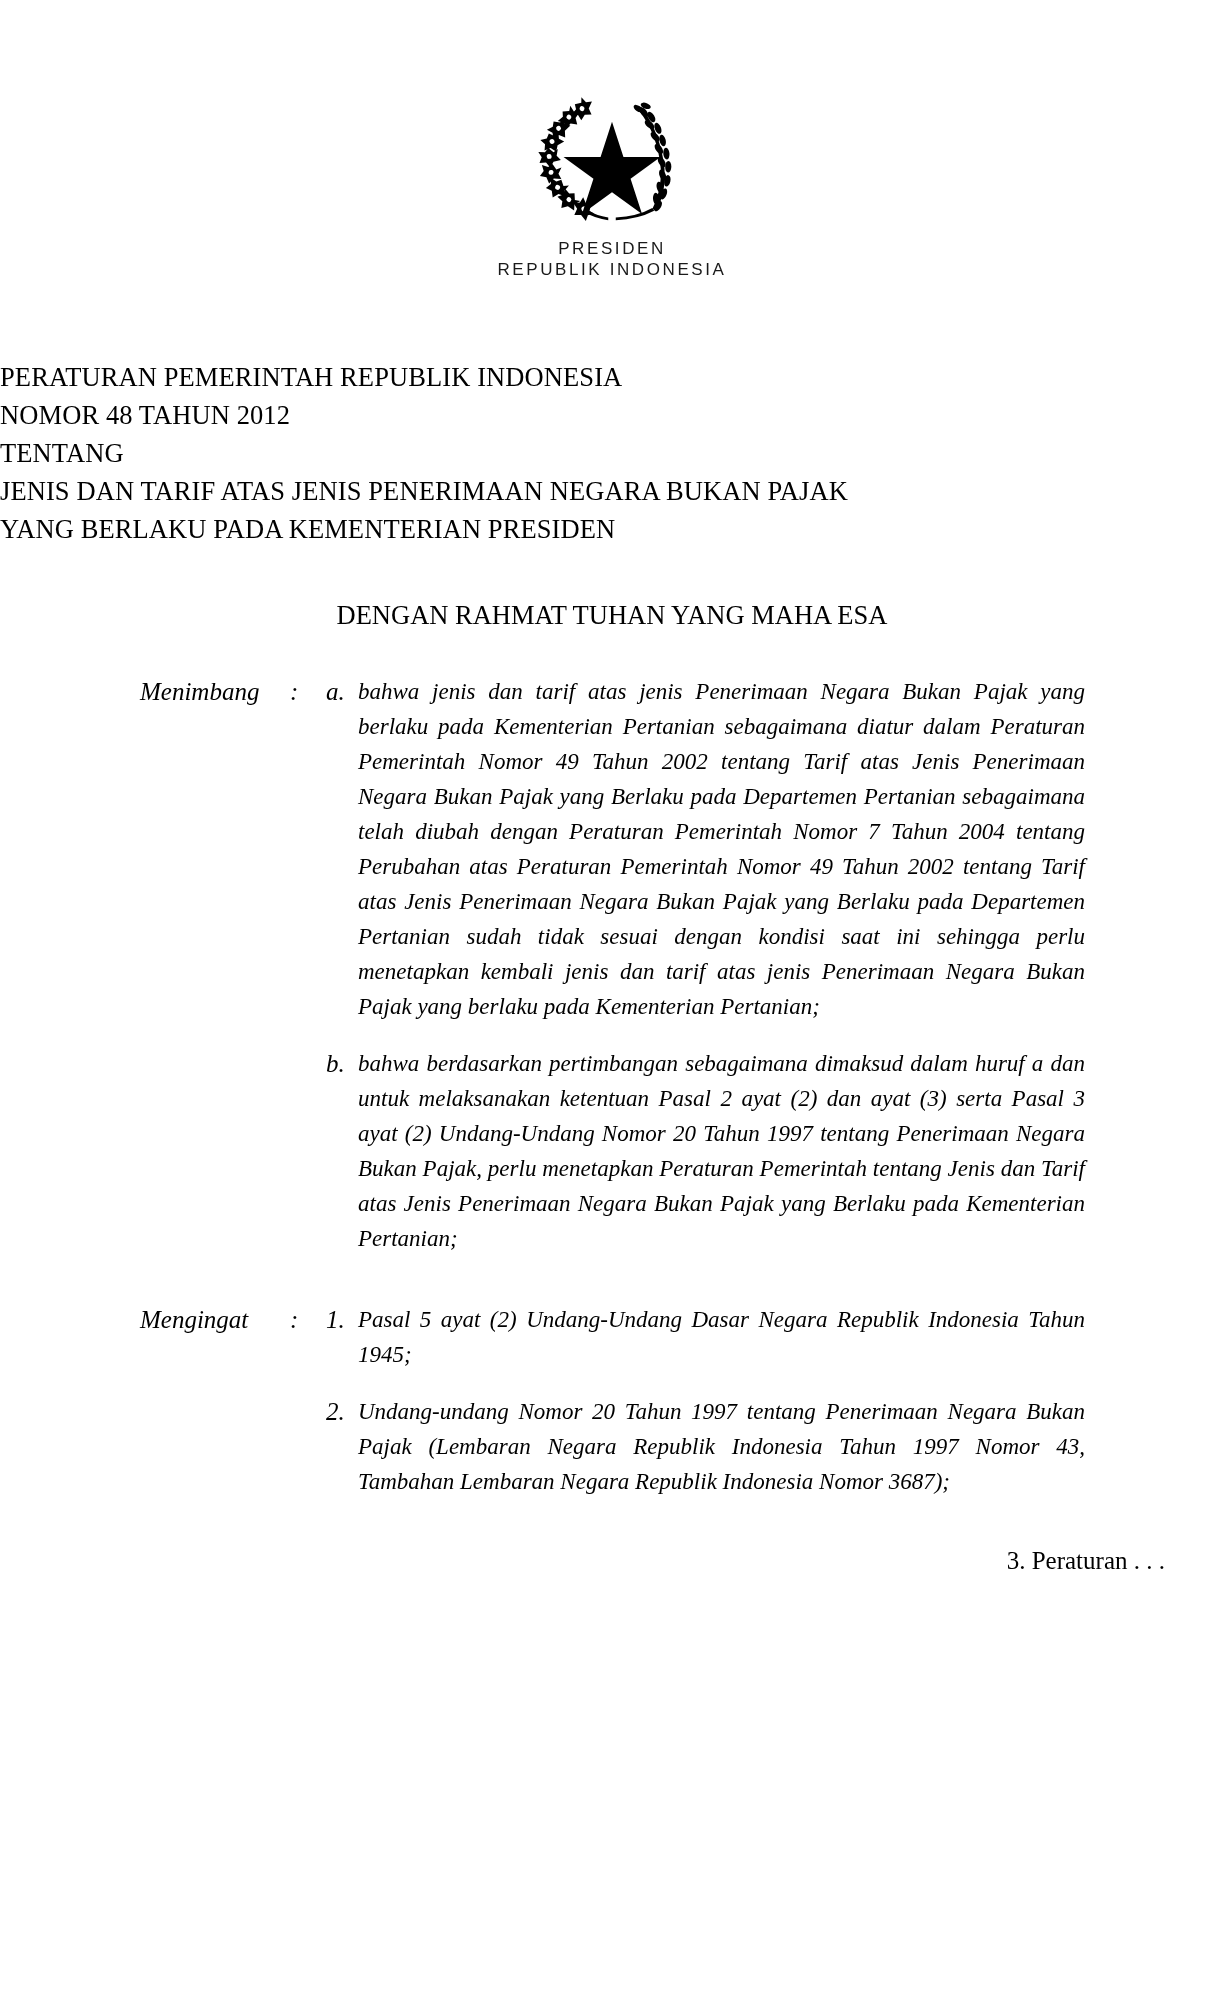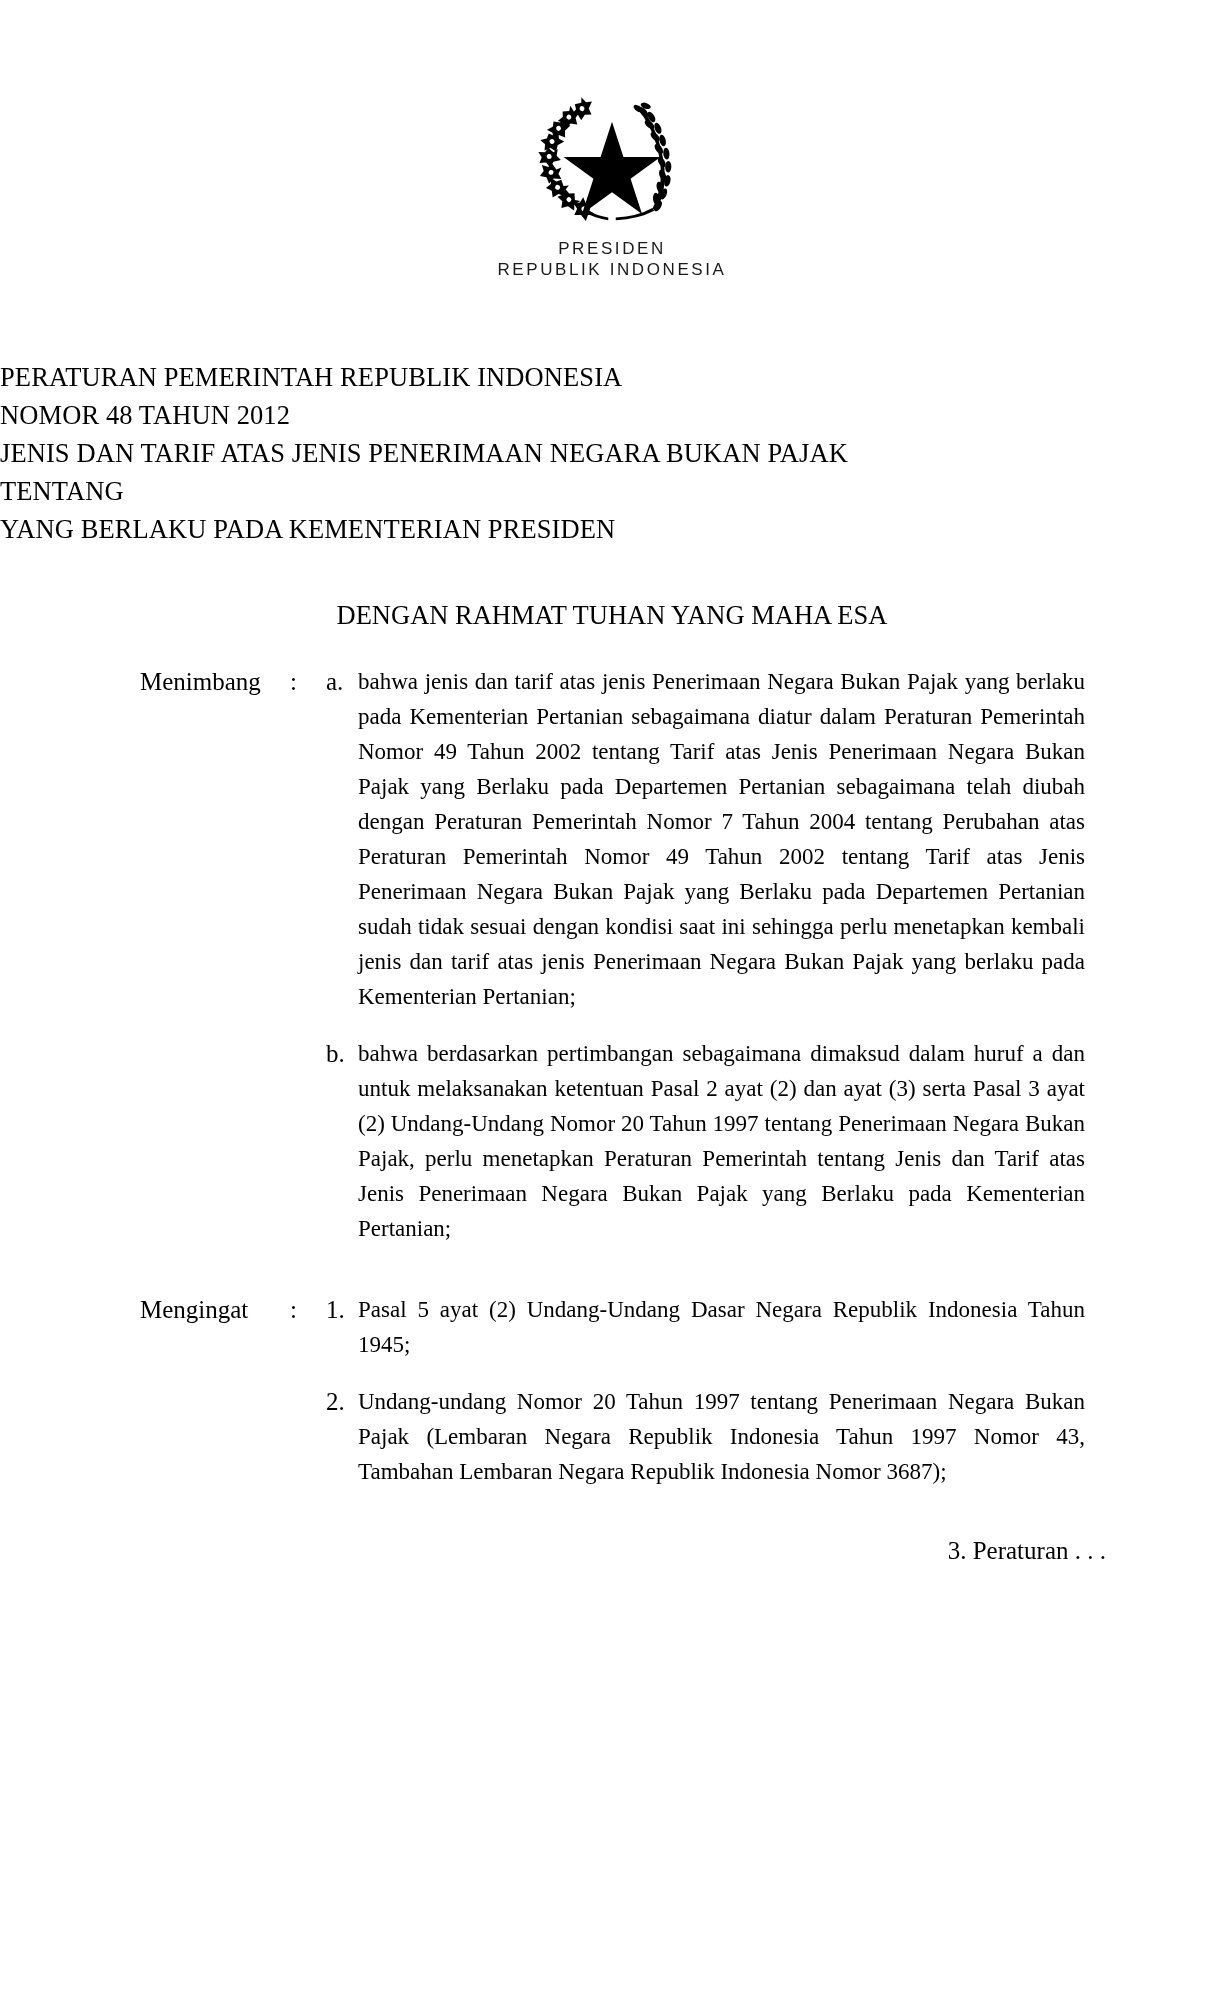--- a/index.html
+++ b/index.html
@@ -66,21 +66,22 @@
   }
   .president-line {
     margin-top: 34px;
     text-align: center;
     font-size: 26.5px;
     line-height: 38px;
   }
 
   
   .clause-area {
-    margin-top: 30px;
+    margin-top: 40px;
+    font-style: italic;
   }
   .clause-row {
     display: flex;
     align-items: flex-start;
     padding-left: 140px;
     padding-right: 139px;
   }
 
   .clause-label {
     flex: 0 0 150px;
@@ -118,21 +119,21 @@
     text-align: justify;
     text-justify: inter-word;
     hyphens: none;
   }
 
   .gap-between-sections { height: 46px; }
 
   
   .catchword {
     margin-top: 44px;
-    padding-right: 118px;
+    padding-right: 59px;
     text-align: right;
     font-size: 25px;
     line-height: 35px;
   }
 </style>
 </head>
 <body>
 
 <div class="page">
 
@@ -213,22 +214,22 @@
 
     <div class="emblem-caption">
       <div>PRESIDEN</div>
       <div>REPUBLIK INDONESIA</div>
     </div>
   </div>
 
   <div class="title-block">
     <div class="line">PERATURAN PEMERINTAH REPUBLIK INDONESIA</div>
     <div class="line">NOMOR 48 TAHUN 2012</div>
+    <div class="line">TENTANG</div>
     <div class="line">JENIS DAN TARIF ATAS JENIS PENERIMAAN NEGARA BUKAN PAJAK</div>
-    <div class="line">TENTANG</div>
     <div class="line">YANG BERLAKU PADA KEMENTERIAN PRESIDEN</div>
   </div>
 
   <div class="decree-line">DENGAN RAHMAT TUHAN YANG MAHA ESA</div>
 
   <div class="clause-area">
 
     <div class="clause-row">
       <div class="clause-label">Menimbang</div>
       <div class="clause-colon">:</div>

